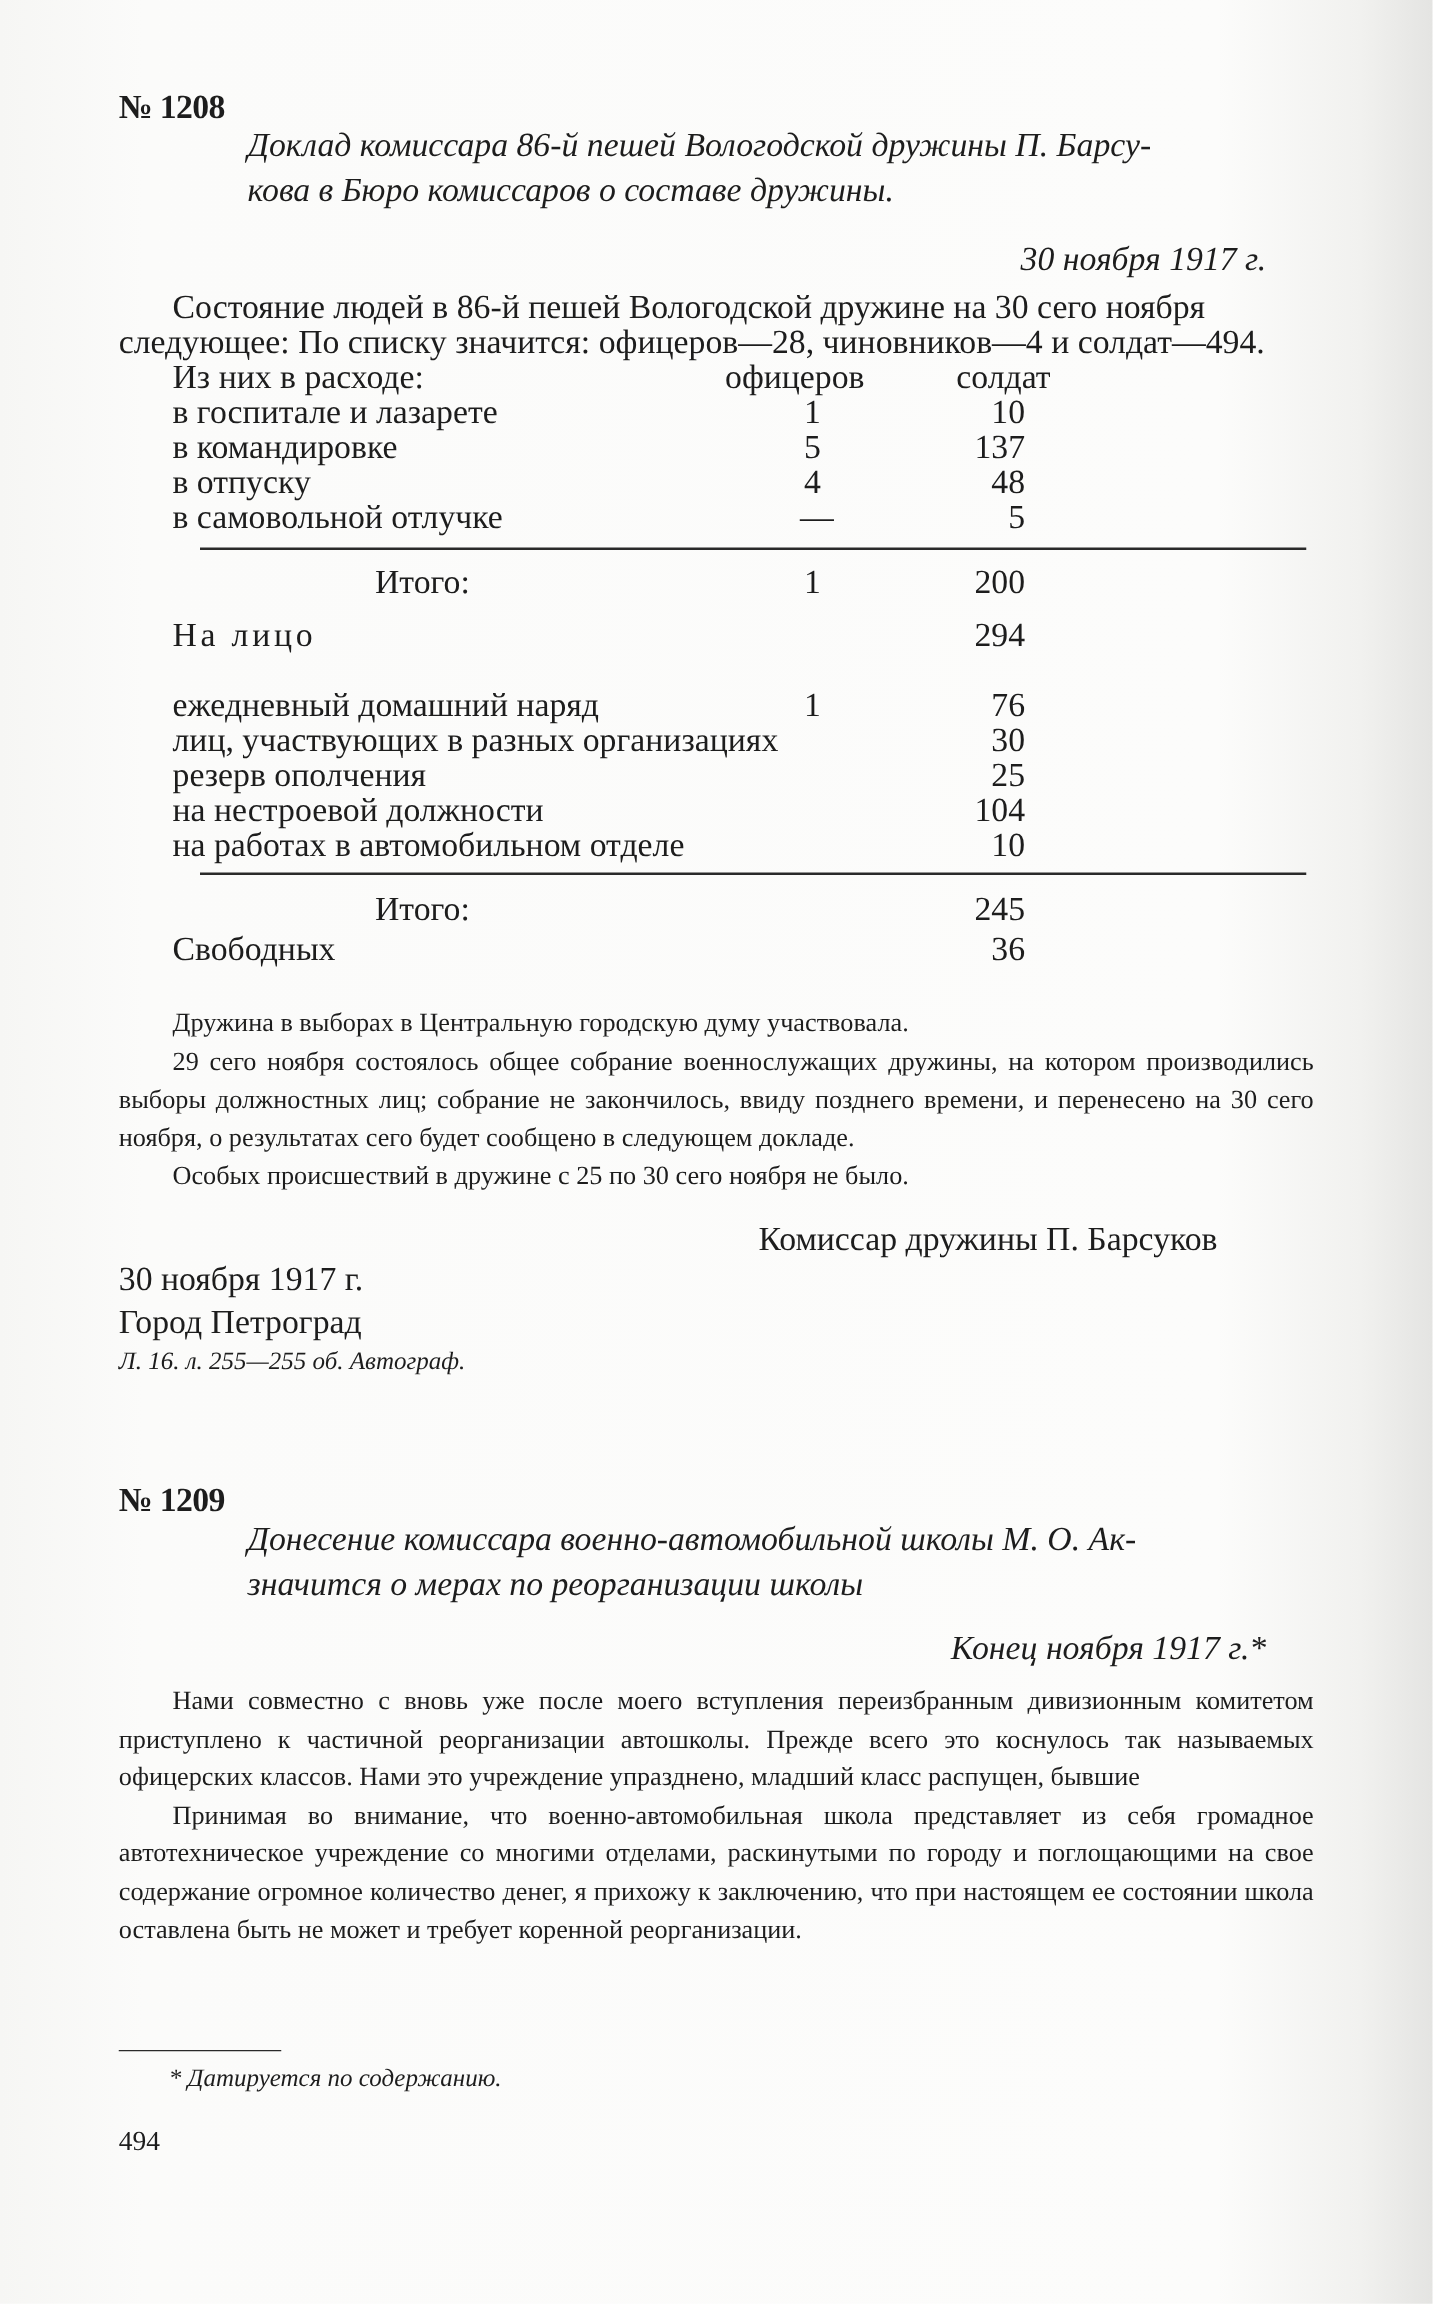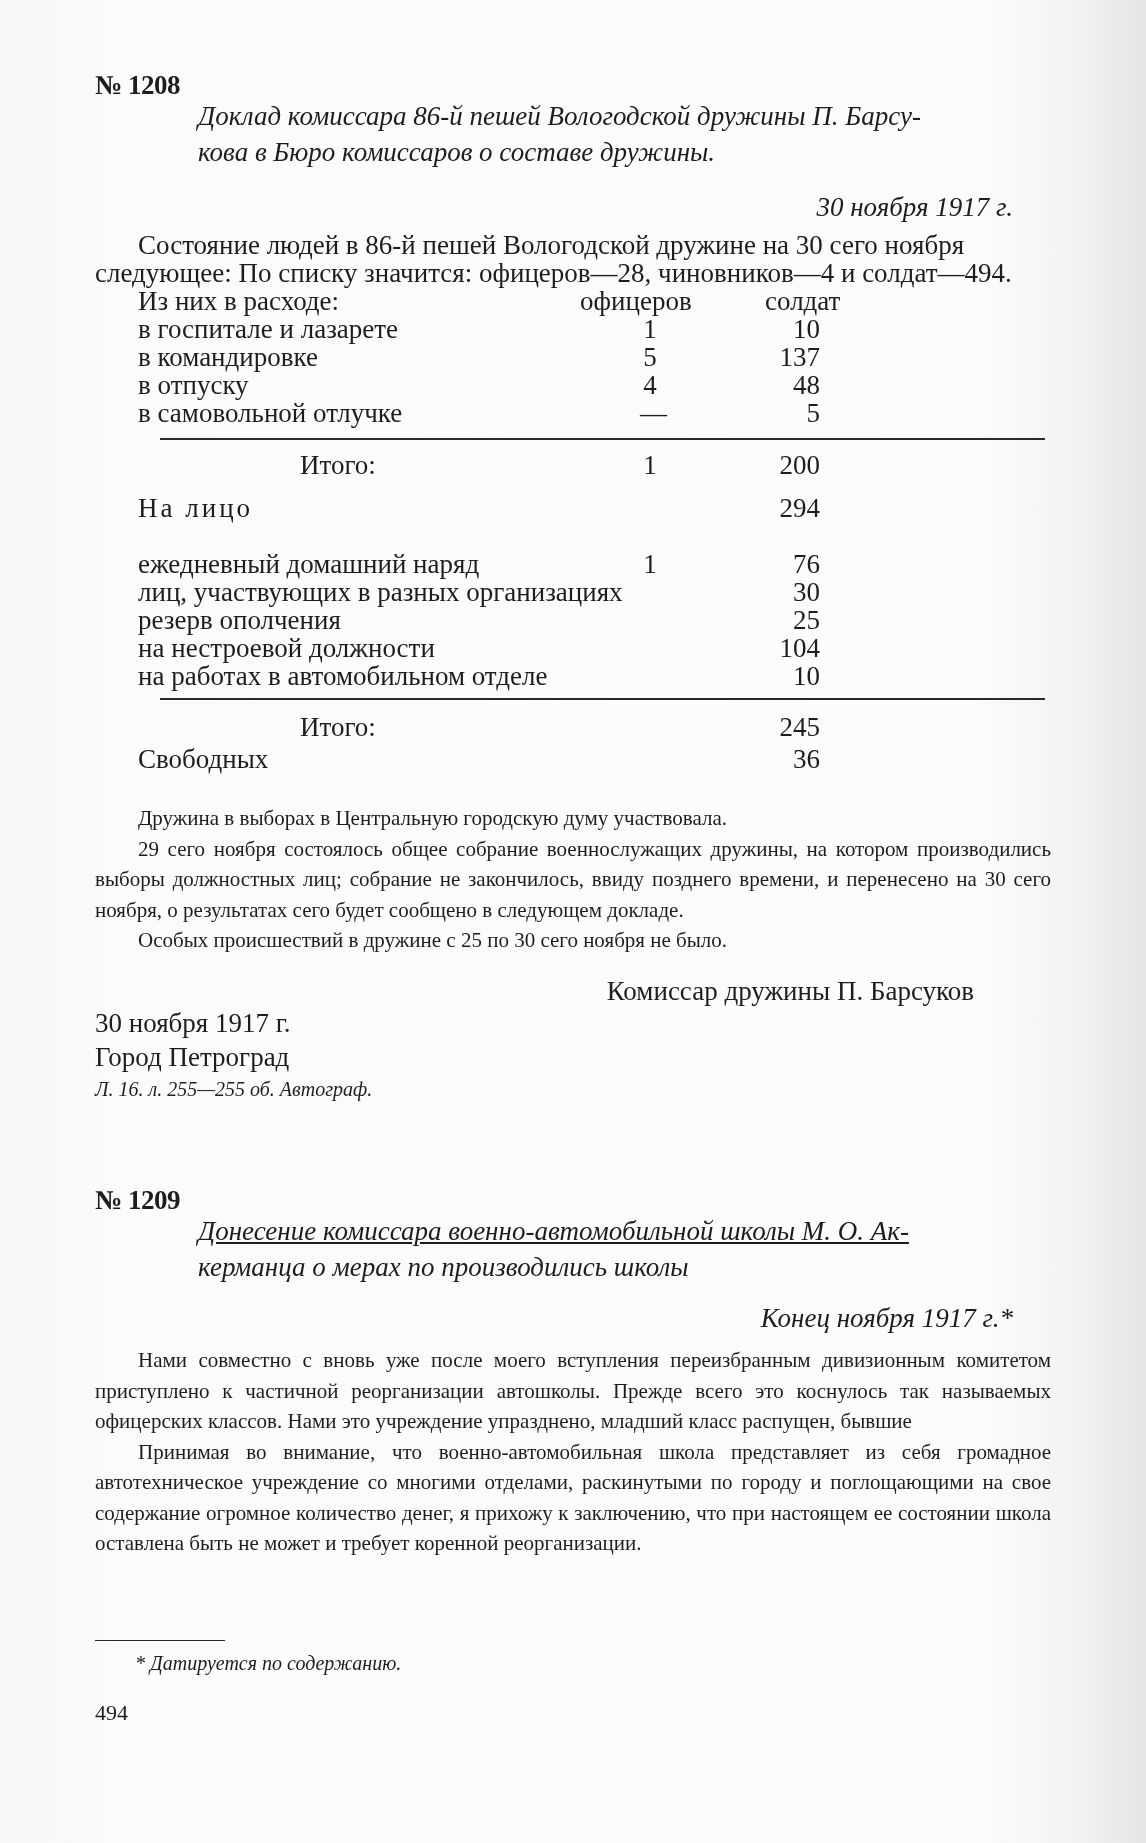--- a/index.html
+++ b/index.html
@@ -115,22 +115,22 @@
     <p class="ind">Дружина в выборах в Центральную городскую думу участвовала.</p>
     <p class="ind">29 сего ноября состоялось общее собрание военнослужащих дружины, на котором производились выборы должностных лиц; собрание не закончилось, ввиду позднего времени, и перенесено на 30 сего ноября, о результатах сего будет сообщено в следующем докладе.</p>
     <p class="ind">Особых происшествий в дружине с 25 по 30 сего ноября не было.</p>
   </div>
   <div class="abs txt" style="right:172px; top:976px;">Комиссар дружины П. Барсуков</div>
   <div class="abs txt" style="left:95px; top:1008px;">30 ноября 1917 г.</div>
   <div class="abs txt" style="left:95px; top:1042px;">Город Петроград</div>
   <div class="abs source" style="left:95px; top:1078px;">Л. 16. л. 255—255 об. Автограф.</div>
 
   <div class="abs docnum" style="left:95px; top:1185px;">№ 1209</div>
-  <div class="abs title" style="left:198px; top:1212px;text-decoration:underline;">Донесение комиссара военно-автомобильной школы М. О. Ак-</div>
-  <div class="abs title" style="left:198px; top:1248px;">керманца о мерах по производились школы</div>
+  <div class="abs title" style="left:198px; top:1212px;">Донесение комиссара военно-автомобильной школы М. О. Ак-</div>
+  <div class="abs title" style="left:198px; top:1248px;">значится о мерах по реорганизации школы</div>
   <div class="abs date-right" style="right:133px; top:1303px;">Конец ноября 1917 г.*</div>
 
   <div class="par" style="top:1345px;">
     <p class="ind">Нами совместно с вновь уже после моего вступления переизбранным дивизионным комитетом приступлено к частичной реорганизации автошколы. Прежде всего это коснулось так называемых офицерских классов. Нами это учреждение упразднено, младший класс распущен, бывшие</p>
     <p class="ind" style="margin-bottom:6px;">Принимая во внимание, что военно-автомобильная школа представляет из себя громадное автотехническое учреждение со многими отделами, раскинутыми по городу и поглощающими на свое содержание огромное количество денег, я прихожу к заключению, что при настоящем ее состоянии школа оставлена быть не может и требует коренной реорганизации.</p>
   </div>
 
   <div class="rule" style="left:95px; width:130px; top:1640px; border-top-width:1.5px;"></div>
   <div class="abs footnote" style="left:135px; top:1652px;">* Датируется по содержанию.</div>
 

